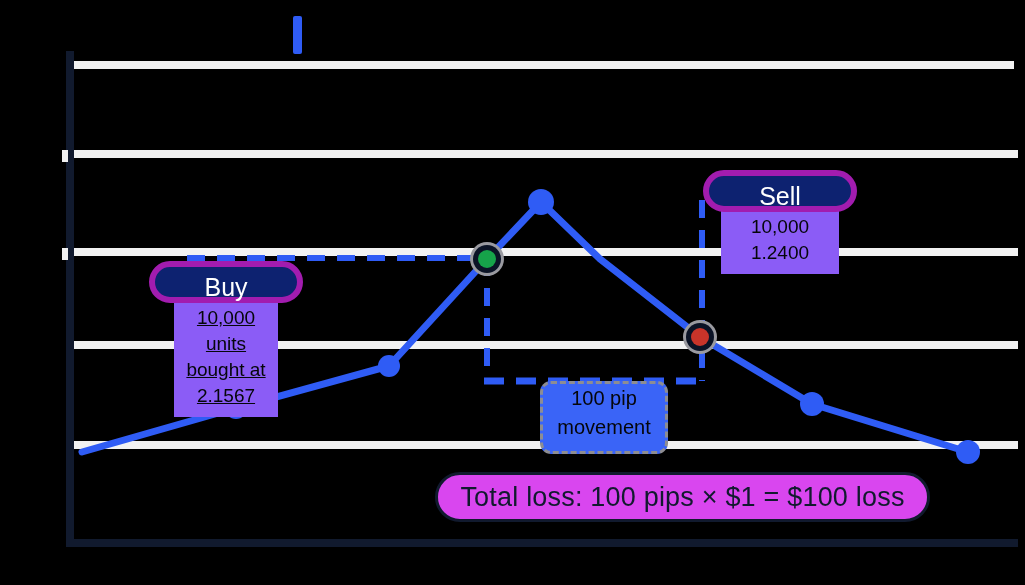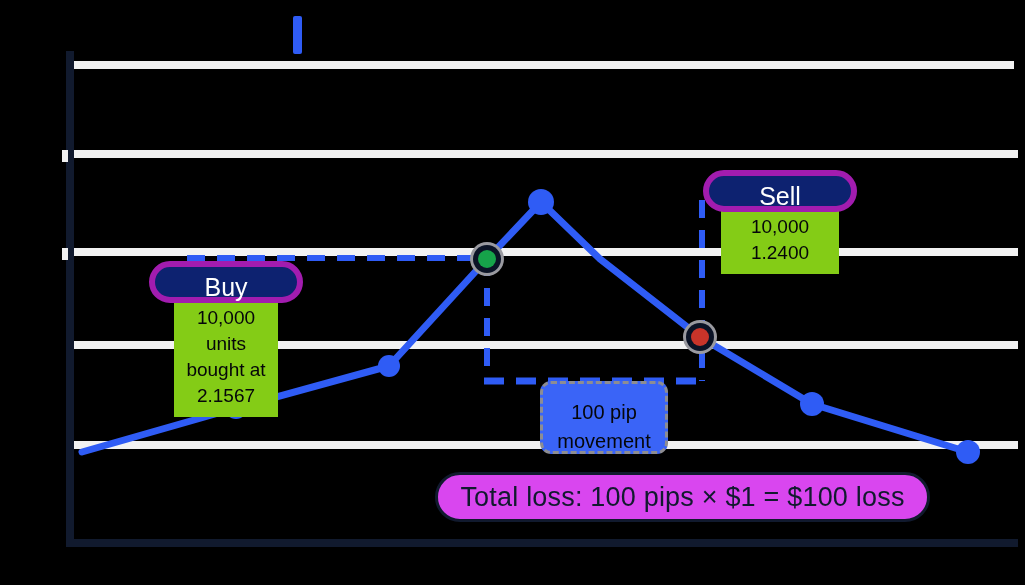--- a/index.html
+++ b/index.html
@@ -68,48 +68,48 @@
     border: 6px solid #a21caf;
     border-radius: 22px;
     color: #ffffff;
     font-size: 25px;
     line-height: 40px;
     text-align: center;
     height: 42px;
     z-index: 2;
   }
   .callout .body {
-    background: #84cc16;
+    background: #8b5cf6;
     color: #05060a;
     font-size: 19px;
     line-height: 26px;
     text-align: center;
     padding: 4px 6px 8px;
     margin-top: -2px;
     position: relative;
     z-index: 1;
   }
   #callout-buy { left: 149px; top: 261px; width: 154px; }
-  #callout-buy .body { margin-left: 25px; width: 104px; }
+  #callout-buy .body { margin-left: 25px; width: 104px; text-decoration: underline; }
   #callout-sell { left: 703px; top: 170px; width: 154px; }
   #callout-sell .body { margin-left: 18px; width: 118px; }
 
   
   #pip-box {
     position: absolute;
     left: 540px; top: 381px;
     width: 128px; height: 73px;
     background: #3a64f7;
     border: 3px dashed #8d8d92;
     border-radius: 11px;
     color: #05060a;
     font-size: 20px;
     line-height: 29px;
     text-align: center;
-    padding-top: 14px;
+    padding-top: 0;
   }
 
   
   #total-loss {
     position: absolute;
     left: 435px; top: 472px;
     width: 495px; height: 50px;
     background: #d946ef;
     border: 3px solid #111a2e;
     border-radius: 26px;

